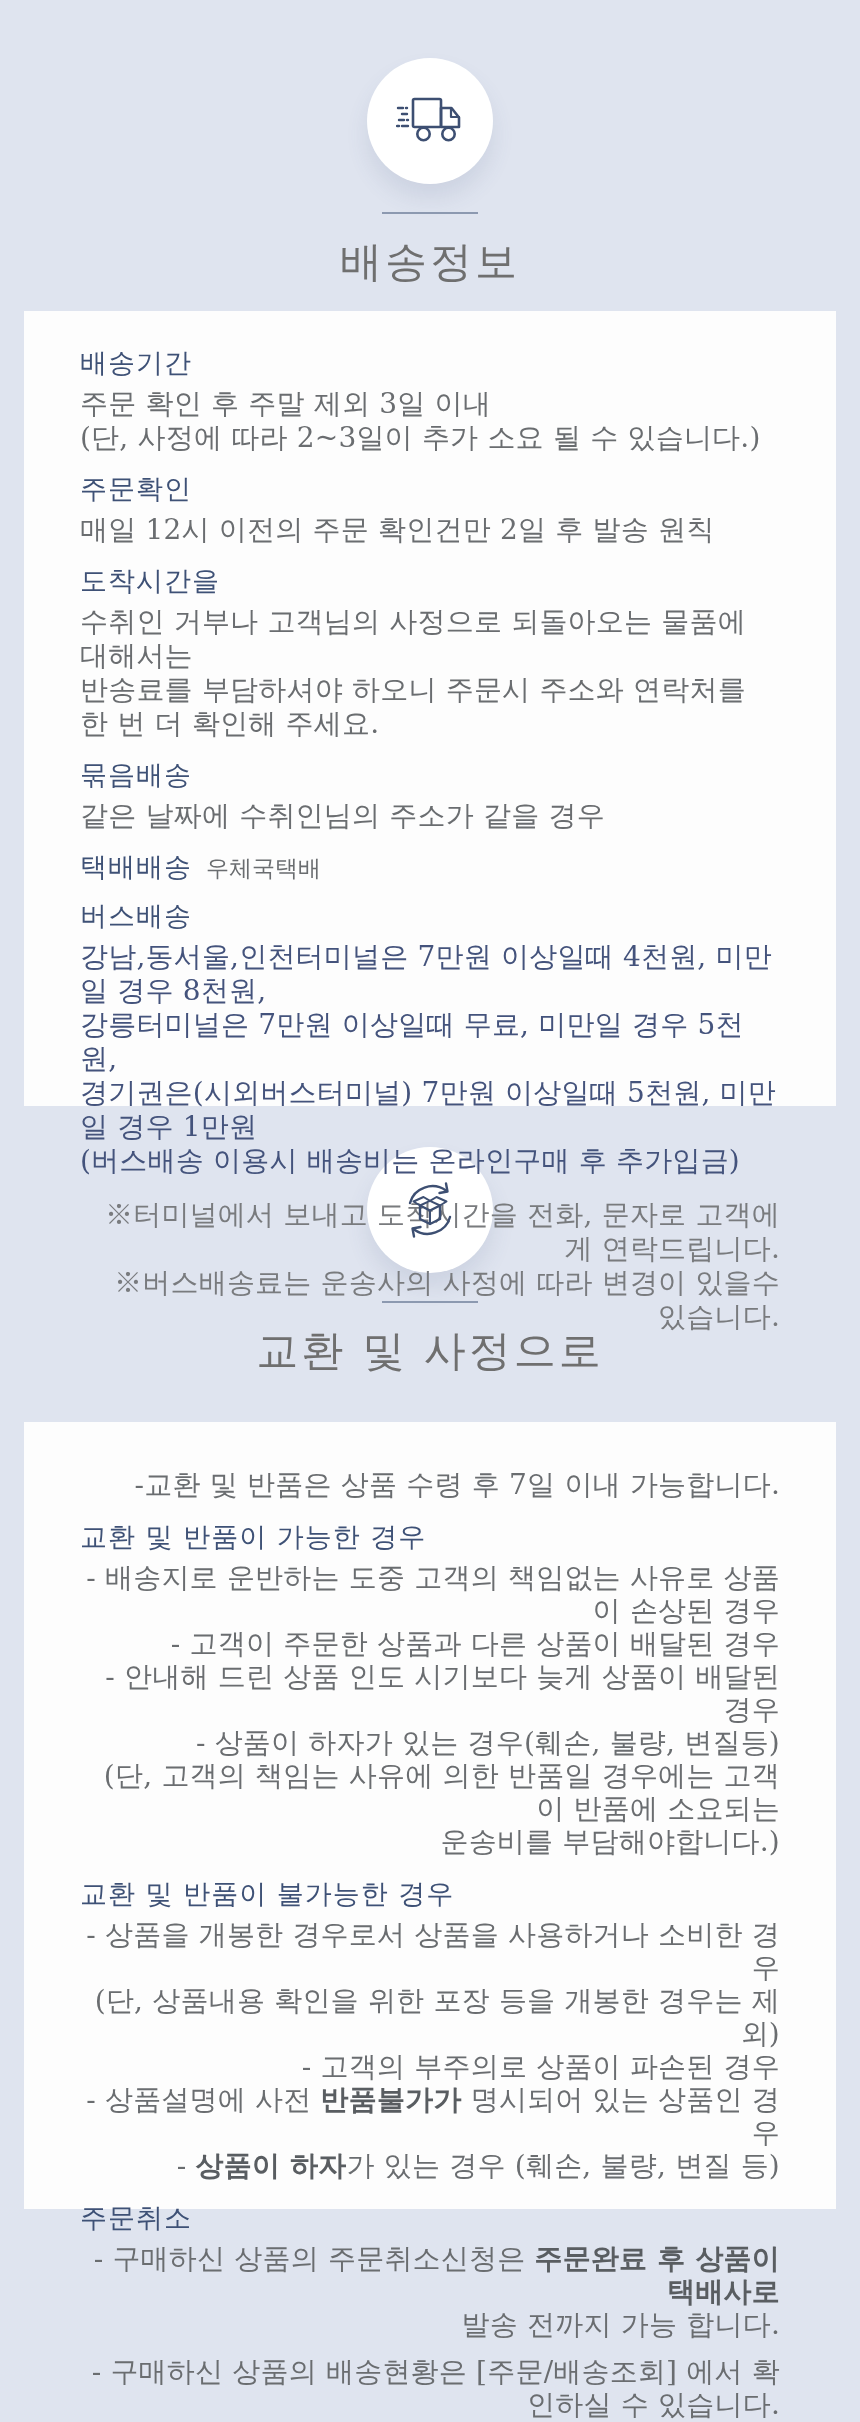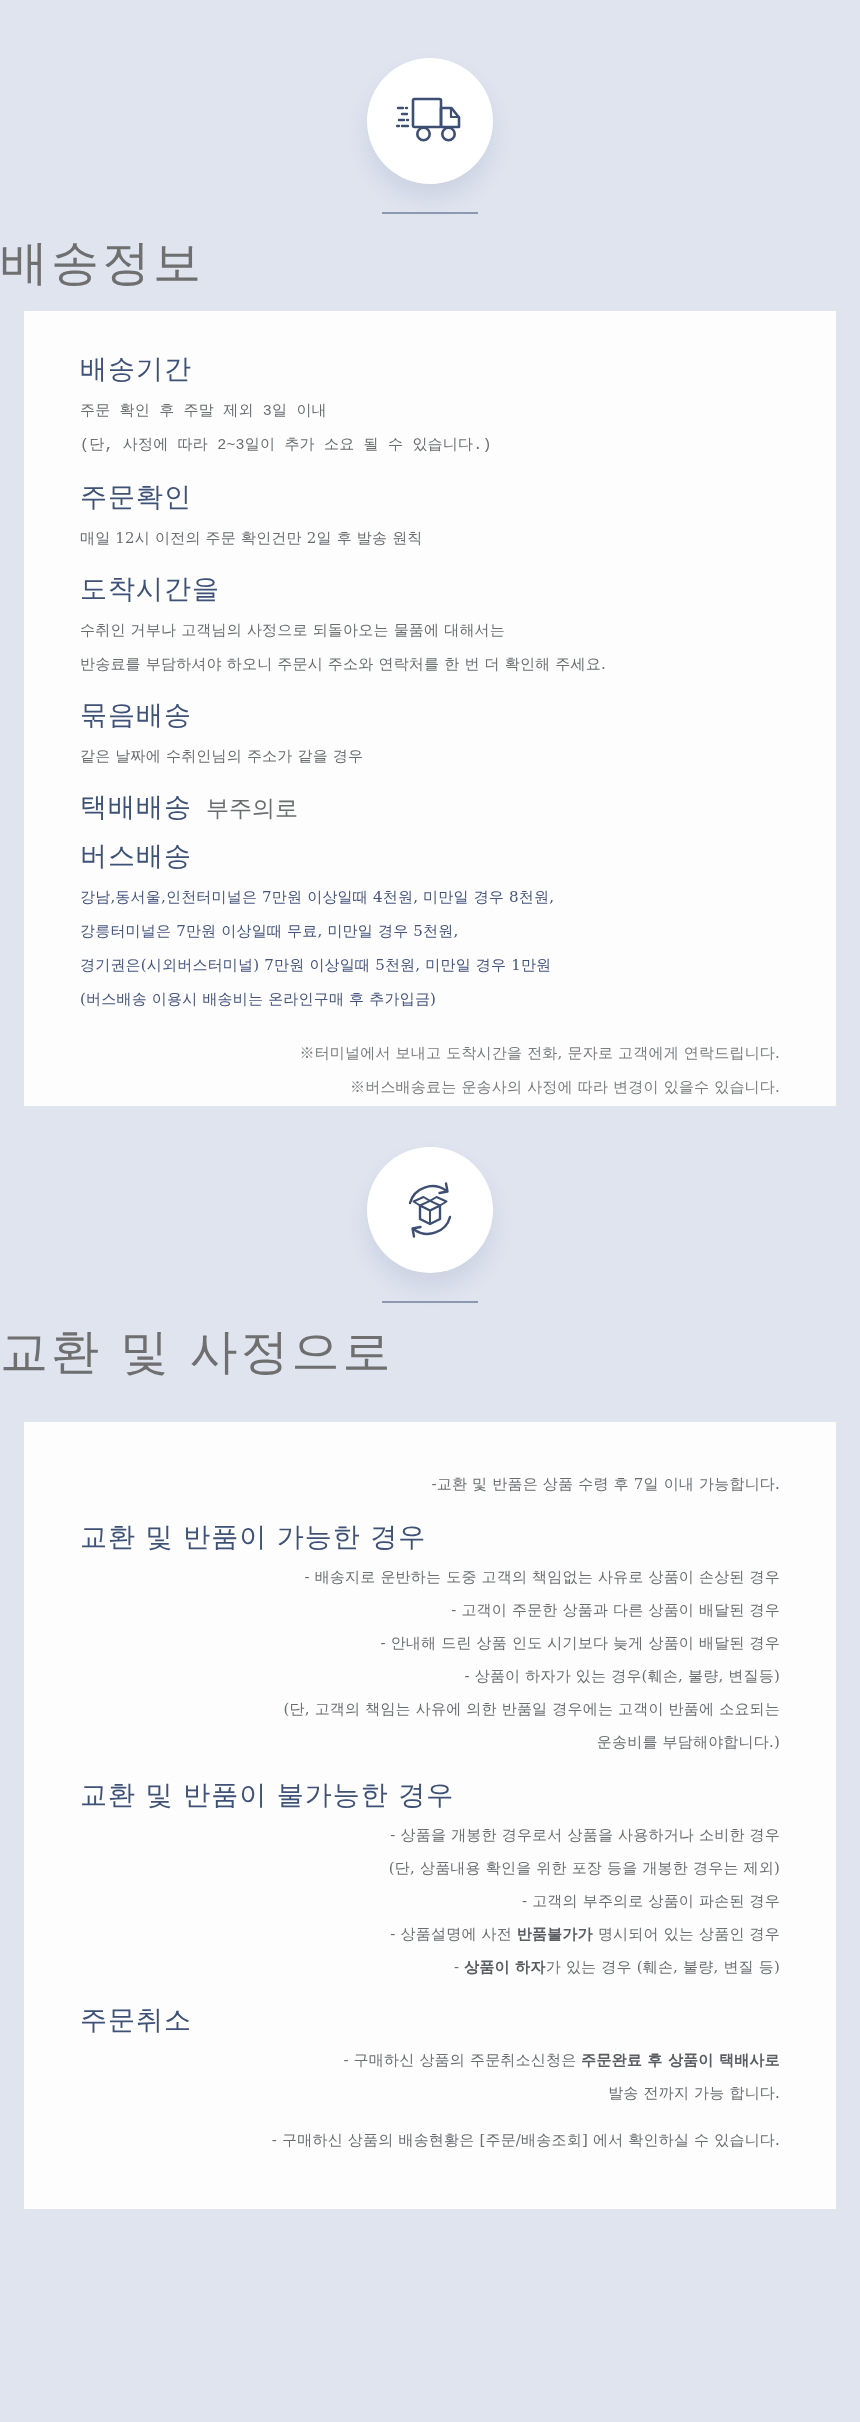--- a/index.html
+++ b/index.html
@@ -10,41 +10,41 @@
   }
   .badge{
     width:126px;height:126px;border-radius:50%;background:#ffffff;
     margin:0 auto;display:flex;align-items:center;justify-content:center;
     box-shadow:0 14px 22px rgba(70,90,130,0.12);
   }
   .badge.first{margin-top:58px;}
   .badge.second{margin-top:41px;}
   .divider{width:96px;height:2px;background:#8c99b0;margin:28px auto 0;}
   .big-title{
-    margin:24px 0 0;font-weight:normal;
-    font-size:48px;line-height:48px;color:#6f6f6f;letter-spacing:3px;
+    margin:24px 0 0;text-align:center;font-weight:normal;
+    font-size:42px;line-height:48px;color:#6f6f6f;letter-spacing:3px;
   }
   .card{
     width:812px;margin:25px auto 0;background:#fdfdfd;
     box-sizing:border-box;padding:38px 56px 11px;
   }
   .card.returns{margin-top:47px;height:787px;padding:46px 56px 20px;}
   .card.shipping{height:795px;}
   .sec{margin-top:20px;}
   .card.returns .sec{margin-top:22px;}
-  .sec:first-child{margin-top:8px;font-family:Liberation Mono, monospace;}
+  .sec:first-child{margin-top:0;}
   .sec-h{
     font-size:27px;line-height:28px;color:#3e5176;
     letter-spacing:1px;margin:0 0 10px;
   }
   .sec-h .inline-val{
     font-size:23px;color:#6a6d70;letter-spacing:0;margin-left:14px;
   }
   .line{
-    font-size:15px;line-height:34px;color:#6a6d70;
+    font-size:28px;line-height:34px;color:#6a6d70;
     white-space:pre-wrap;letter-spacing:0.2px;
   }
   .card.returns .line{line-height:33px;text-align:right;}
   .line.navy{color:#44537c;}
   .line.note{color:#797b7e;}
   .notes{margin-top:20px;text-align:right;}
   .intro{margin-bottom:0;}
   .b{font-weight:bold;color:#595d61;}
   svg{display:block;}
 </style>
@@ -80,21 +80,21 @@
       <div class="sec">
         <div class="sec-h">도착시간을</div>
         <div class="line"><span>수취인 거부나 고객님의 사정으로 되돌아오는 물품에 대해서는</span></div>
         <div class="line"><span>반송료를 부담하셔야 하오니 주문시 주소와 연락처를 한 번 더 확인해 주세요.</span></div>
       </div>
       <div class="sec">
         <div class="sec-h">묶음배송</div>
         <div class="line"><span>같은 날짜에 수취인님의 주소가 같을 경우</span></div>
       </div>
       <div class="sec">
-        <div class="sec-h">택배배송<span class="inline-val">부주의로</span></div>
+        <div class="sec-h">택배배송<span class="inline-val">우체국택배</span></div>
       </div>
       <div class="sec">
         <div class="sec-h">버스배송</div>
         <div class="line navy"><span>강남,동서울,인천터미널은 7만원 이상일때 4천원, 미만일 경우 8천원,</span></div>
         <div class="line navy"><span>강릉터미널은 7만원 이상일때 무료, 미만일 경우 5천원,</span></div>
         <div class="line navy"><span>경기권은(시외버스터미널) 7만원 이상일때 5천원, 미만일 경우 1만원</span></div>
         <div class="line navy"><span>(버스배송 이용시 배송비는 온라인구매 후 추가입금)</span></div>
       </div>
       <div class="notes">
         <div class="line note"><span>※터미널에서 보내고 도착시간을 전화, 문자로 고객에게 연락드립니다.</span></div>

